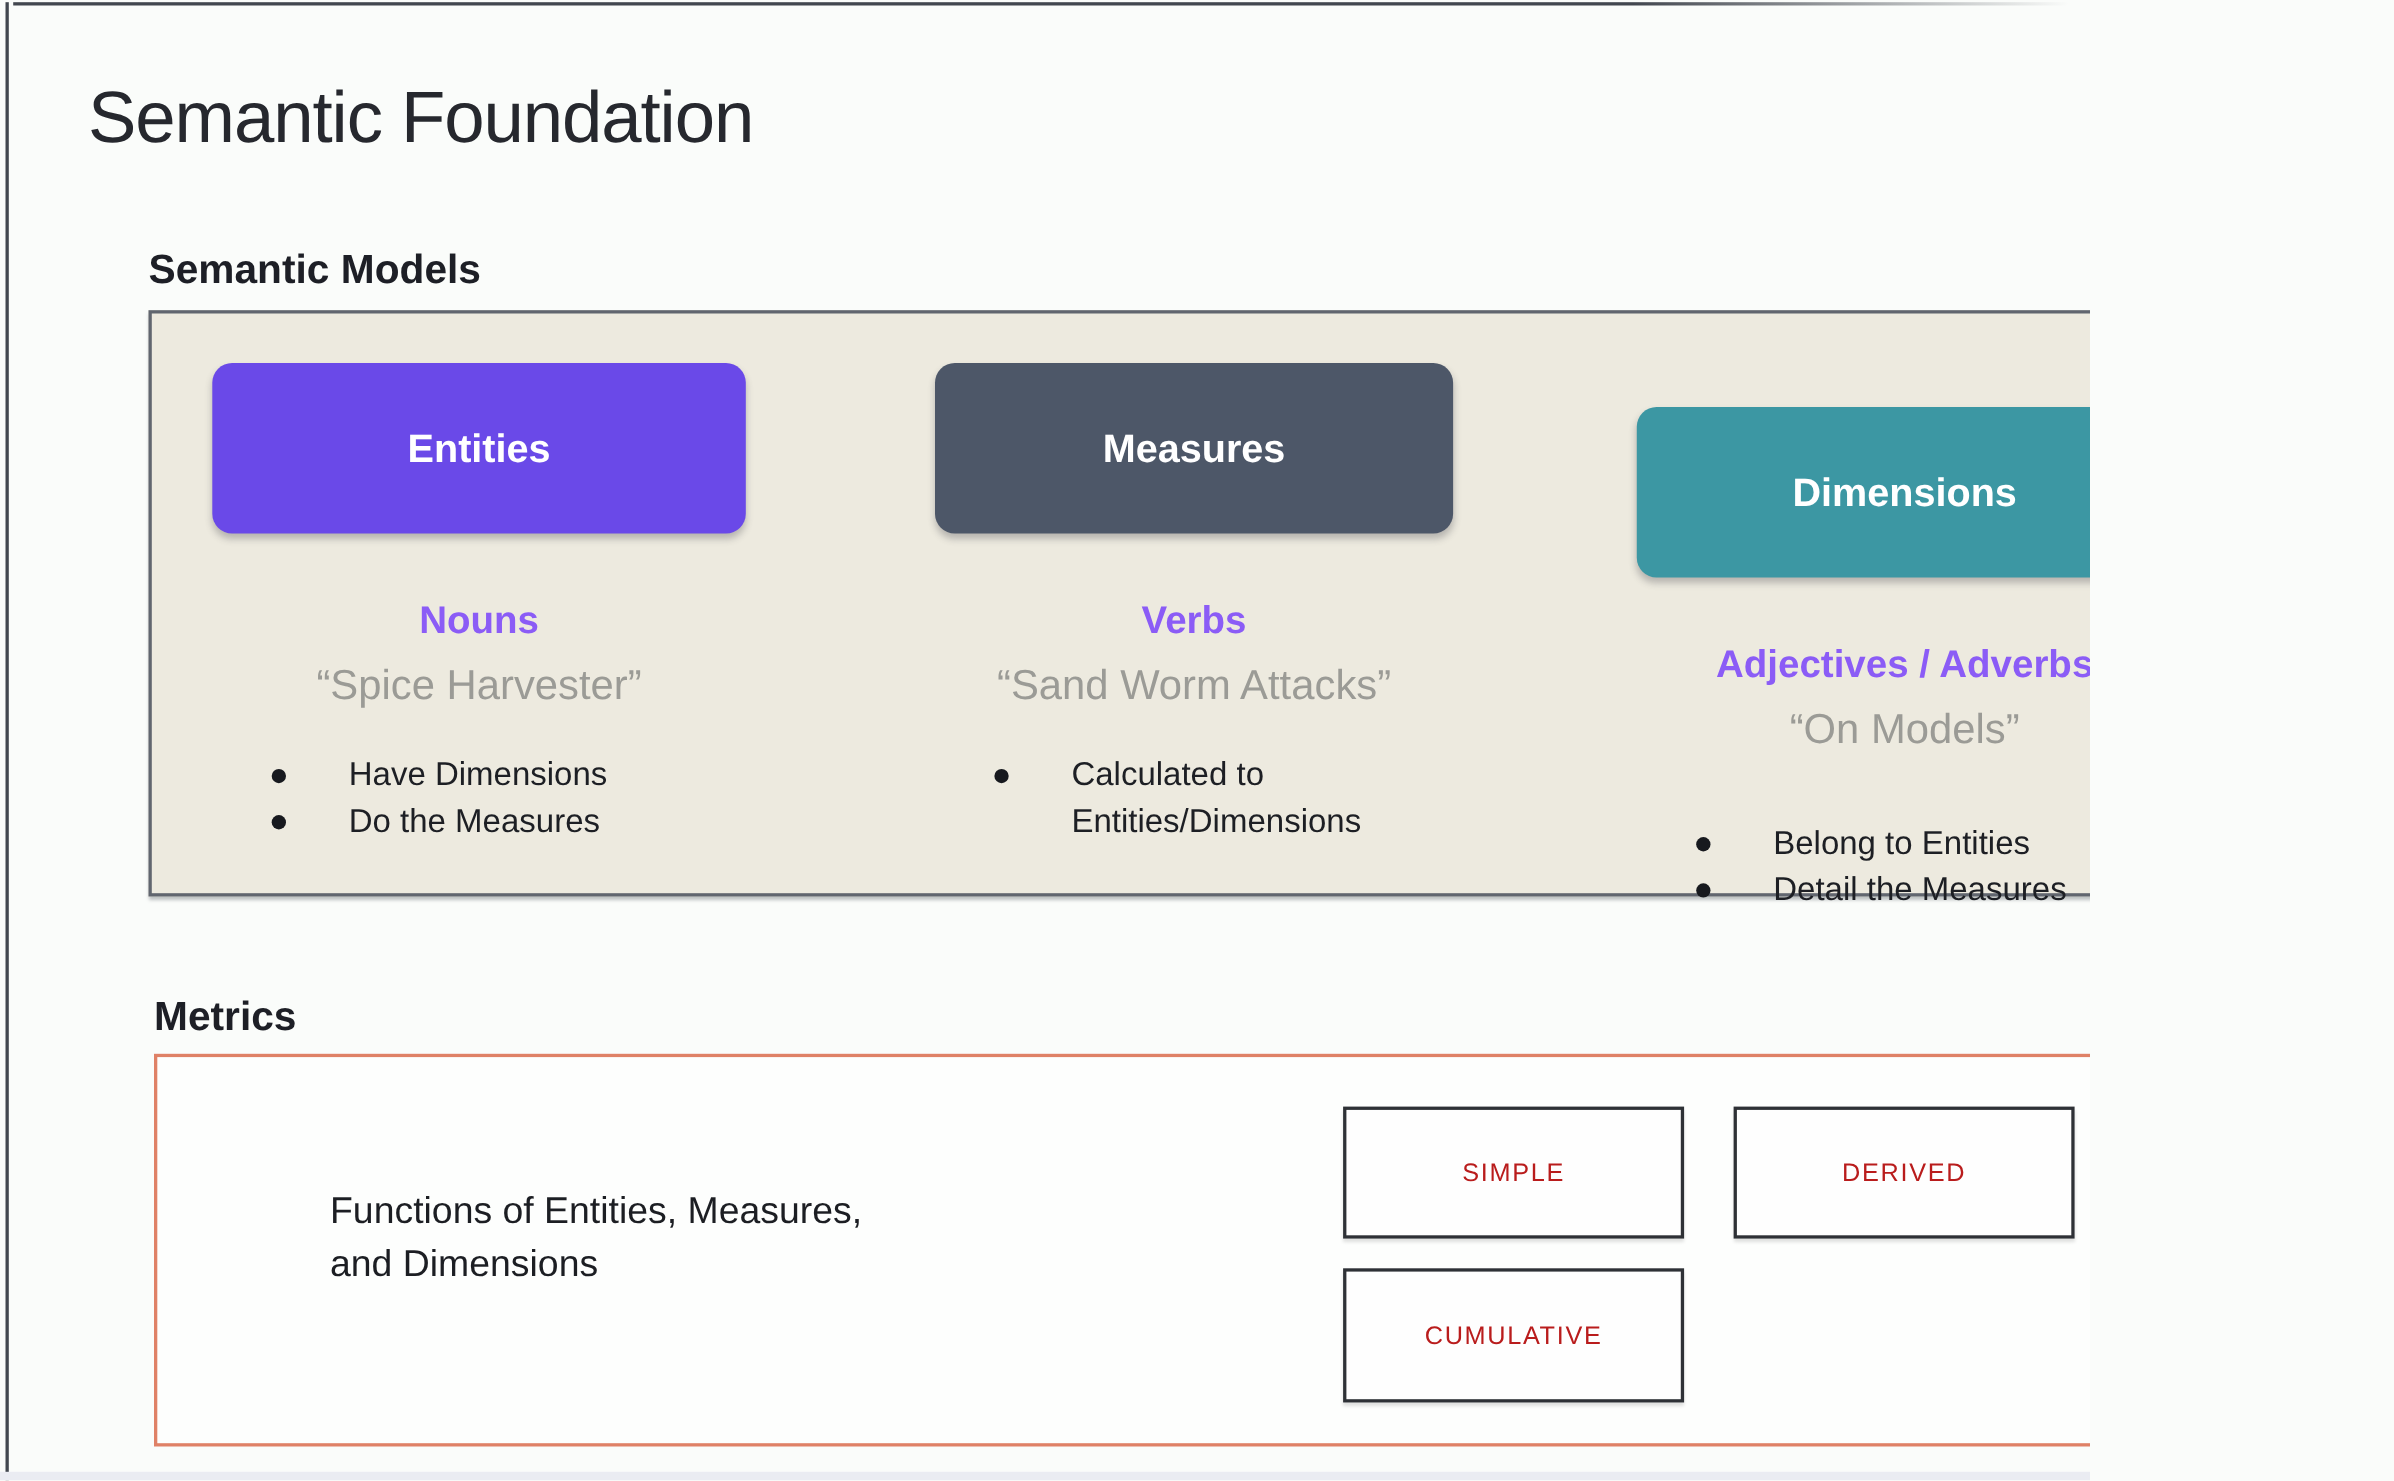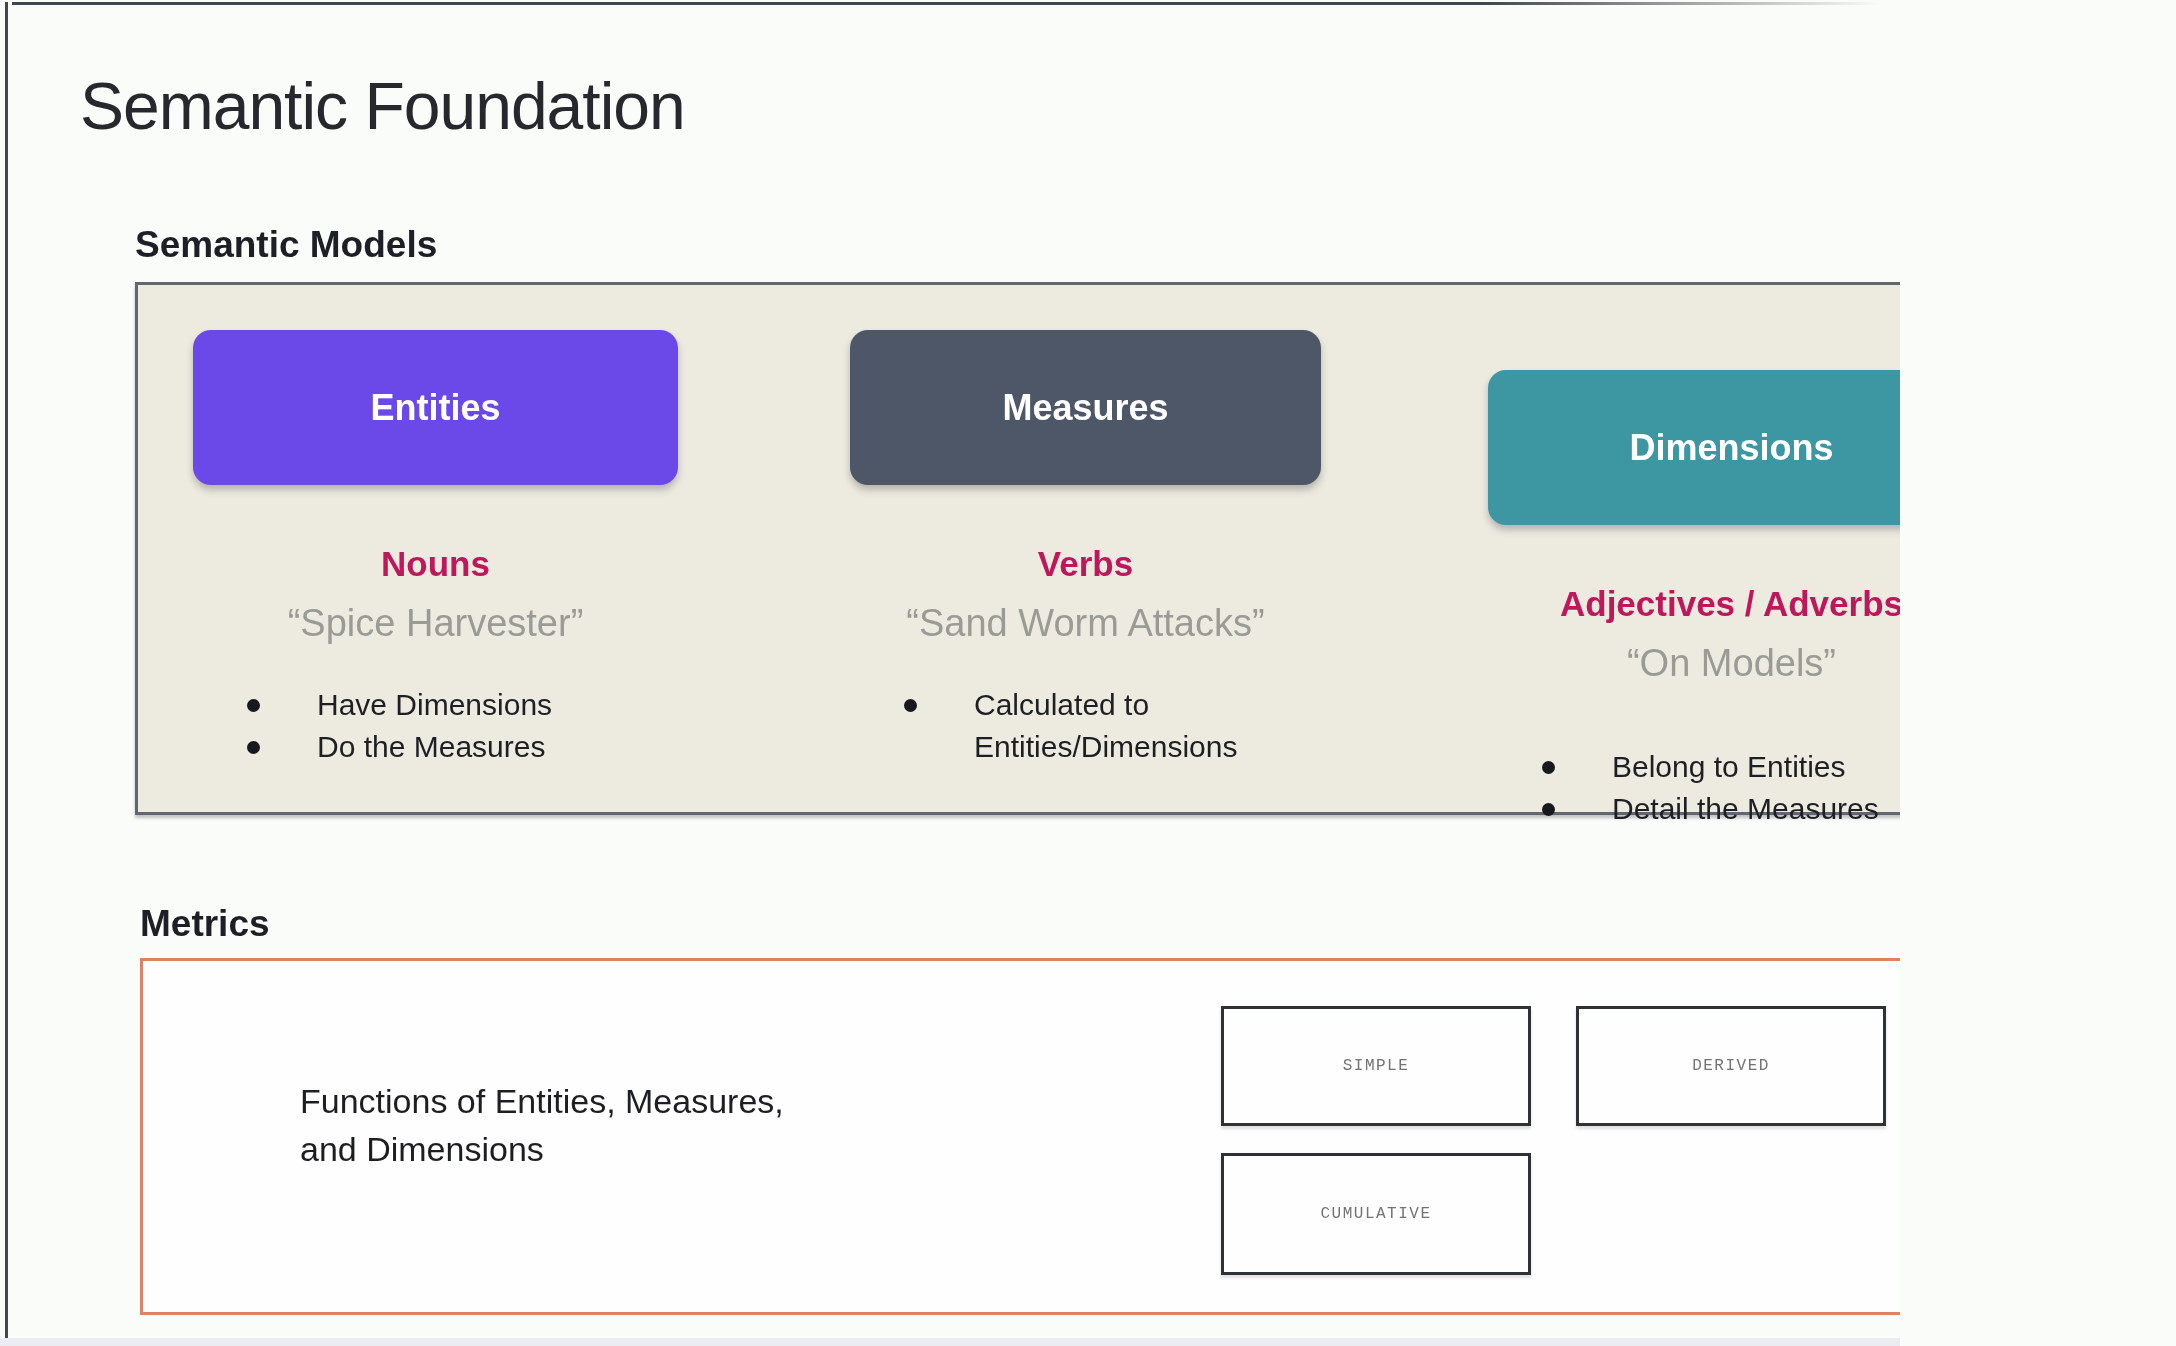--- a/index.html
+++ b/index.html
@@ -31,21 +31,21 @@
 
   .model-col { position:absolute; top:330px; text-align:center; }
   .col-entities   { left:193px;  width:485px; }
   .col-measures   { left:850px;  width:471px; }
   .col-dimensions { left:1488px; width:487px; }
 
   .model-btn {
     height:155px; border-radius:18px; display:flex; align-items:center; justify-content:center;
     color:#ffffff; font-weight:700; font-size:36px; box-shadow:0 5px 7px rgba(60,60,70,.3);
   }
-  .col-head { margin-top:58px; font-size:35px; font-weight:700; line-height:1.2; color:#be185d; }
+  .col-head { margin-top:58px; font-size:35px; font-weight:700; line-height:1.2; color:#8b5cf6; }
   .col-quote { margin-top:14px; font-size:38px; line-height:1.3; color:#9b9b96; }
 
   .bullets { list-style:none; margin:36px 0 0 48px; padding:0; text-align:left; }
   .col-dimensions .bullets { margin-top:58px; }
   .col-measures .bullets li { max-width:345px; }
   .bullets li { position:relative; padding-left:76px; font-size:30px; line-height:1.4; color:#1d1f24; }
   .bullets li::before {
     content:""; position:absolute; left:6px; top:15px; width:13px; height:13px;
     border-radius:50%; background:#17191e;
   }
@@ -58,23 +58,22 @@
     position:absolute; left:157px; top:116px; font-size:34px; line-height:1.42;
     color:#1c1e23; white-space:pre-line;
   }
   .metric-grid {
     position:absolute; left:1078px; top:45px; display:grid;
     grid-template-columns:310px 310px; grid-template-rows:120px 122px; gap:27px 45px;
   }
   .metric-box {
     box-sizing:border-box; background:#fefefe; border:3px solid #2e3136;
     display:flex; align-items:center; justify-content:center;
-    font-size:16px; letter-spacing:1.5px; color:#737373;
+    font-size:23px; letter-spacing:1.5px; color:#b91c1c;
     box-shadow:0 3px 3px rgba(0,0,0,.12);
-    font-family:Liberation Mono, monospace;
   }
 </style>
 </head>
 <body>
 
 <div class="slide">
   <div class="frame-top"></div>
   <div class="frame-left"></div>
   <div class="frame-bottom"></div>
 

